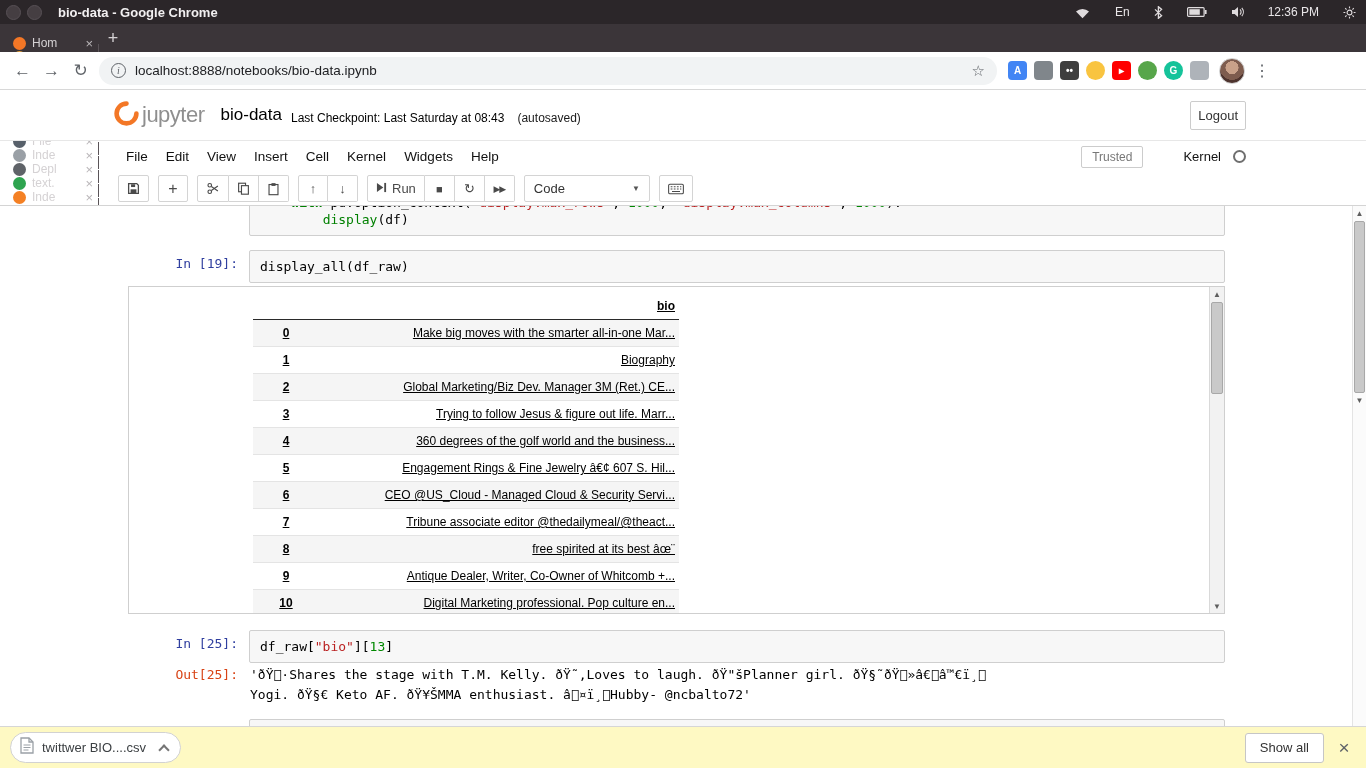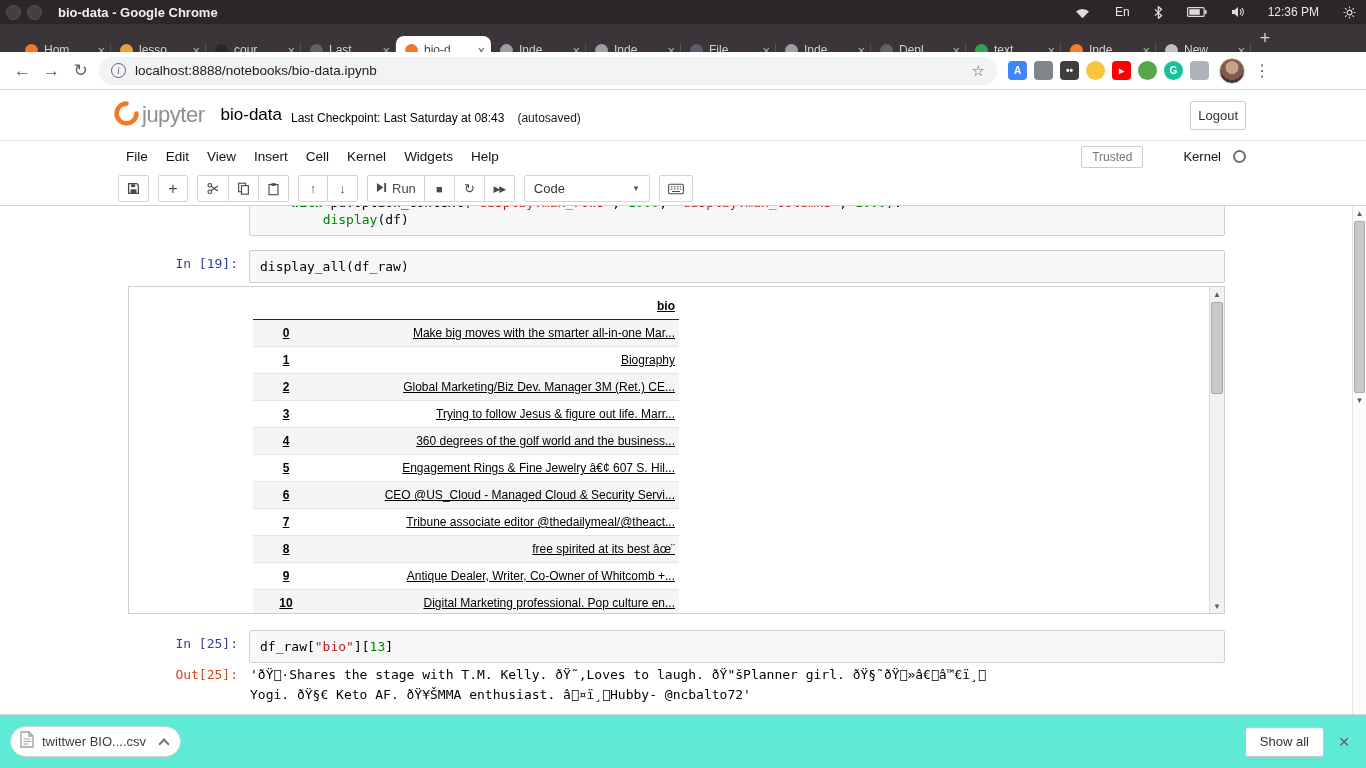--- a/index.html
+++ b/index.html
@@ -10,21 +10,21 @@
   
   .ubuntu-panel { position:absolute; top:0; left:0; right:0; height:24px; background:#2B2629; color:#fff;
     display:flex; align-items:center; z-index:60; }
   .win-circle { width:15px; height:15px; border-radius:50%; background:#453E42; border:1px solid #575055; margin-left:6px; flex:none; }
   .panel-title { margin-left:16px; font-size:13px; font-weight:bold; color:#F2F0F1; }
   .tray { margin-left:auto; display:flex; align-items:center; gap:24px; padding-right:10px; font-size:12px; color:#E9E6E8; }
   .tray svg { display:block; }
 
   
   .tab-strip { position:absolute; top:24px; left:0; right:0; height:28px; background:#3B3539; display:flex; align-items:flex-end; }
-  .tabs { display:flex; height:16px; padding-left:16px; }
+  .tabs { display:flex; height:16px; padding-left:4px;flex-direction:column; }
   .tab { width:95px; height:28px; display:flex; align-items:center; padding:0 6px 0 9px; border-radius:8px 8px 0 0;
     color:#D5D2D4; font-size:12px; position:relative; cursor:default; }
   .tab:not(.active)::after { content:""; position:absolute; right:0; top:8px; height:13px; width:1px; background:#5A5458; }
   .tab.active { background:#fff; color:#3C4043; }
   .fav { width:13px; height:13px; border-radius:50%; flex:none; margin-right:6px; }
   .tlabel { flex:1; overflow:hidden; white-space:nowrap; }
   .tclose { flex:none; font-size:13px; color:#B9B5B8; margin-left:3px; line-height:1; }
   .tab.active .tclose { color:#5F6368; }
   .new-tab { width:28px; height:26px; color:#D5D2D4; font-size:18px; display:flex; align-items:center; justify-content:center; margin-bottom:1px; }
 
@@ -112,21 +112,21 @@
   .promptout25 { left:128px; top:461px; }
   .out25-text { position:absolute; left:250px; top:459px; width:966px; font-family:"DejaVu Sans Mono", monospace; font-size:13px;
     line-height:20px; color:#000; white-space:pre-wrap; word-wrap:break-word; }
   .cell-bottom { position:absolute; left:249px; top:513px; width:976px; height:30px; border:1px solid #CFCFCF; border-radius:2px; background:#F7F7F7; }
   .main-sb { position:absolute; right:0; top:0; bottom:0; width:14px; background:#FBFBFB; border-left:1px solid #E4E4E4; }
   .msb-up { position:absolute; top:3px; width:100%; text-align:center; color:#5E5E5E; font-size:8px; }
   .msb-thumb { position:absolute; top:15px; left:1px; width:11px; height:172px; background:#C9C9C9; border:1px solid #A8A8A8; border-radius:2px; }
   .msb-down { position:absolute; top:190px; width:100%; text-align:center; color:#5E5E5E; font-size:8px; }
 
   
-  .download-shelf { position:absolute; left:0; right:0; bottom:0; height:54px; background:#5eead4; border-top:1px solid #D6D6D6;
+  .download-shelf { position:absolute; left:0; right:0; bottom:0; height:42px; background:#fef9c3; border-top:1px solid #D6D6D6;
     display:flex; align-items:center; }
   .dl-item { margin-left:10px; height:31px; background:#fff; border:1px solid #D2D2D2; border-radius:16px; display:flex; align-items:center;
     padding:0 12px 0 9px; gap:8px; }
   .dl-name { font-size:13px; color:#3C4043; }
   .dl-caret { width:8px; height:8px; border-top:2px solid #757575; border-right:2px solid #757575; transform:rotate(-45deg); margin-left:6px; margin-top:4px; }
   .show-all { margin-left:auto; height:30px; padding:0 14px; background:#fff; border:1px solid #C6C6C6; border-radius:3px; font-size:13px;
     color:#333; display:flex; align-items:center; }
   .shelf-close { width:32px; text-align:center; font-size:19px; color:#5F6368; margin:0 6px 0 4px; }
 </style>
 </head>

